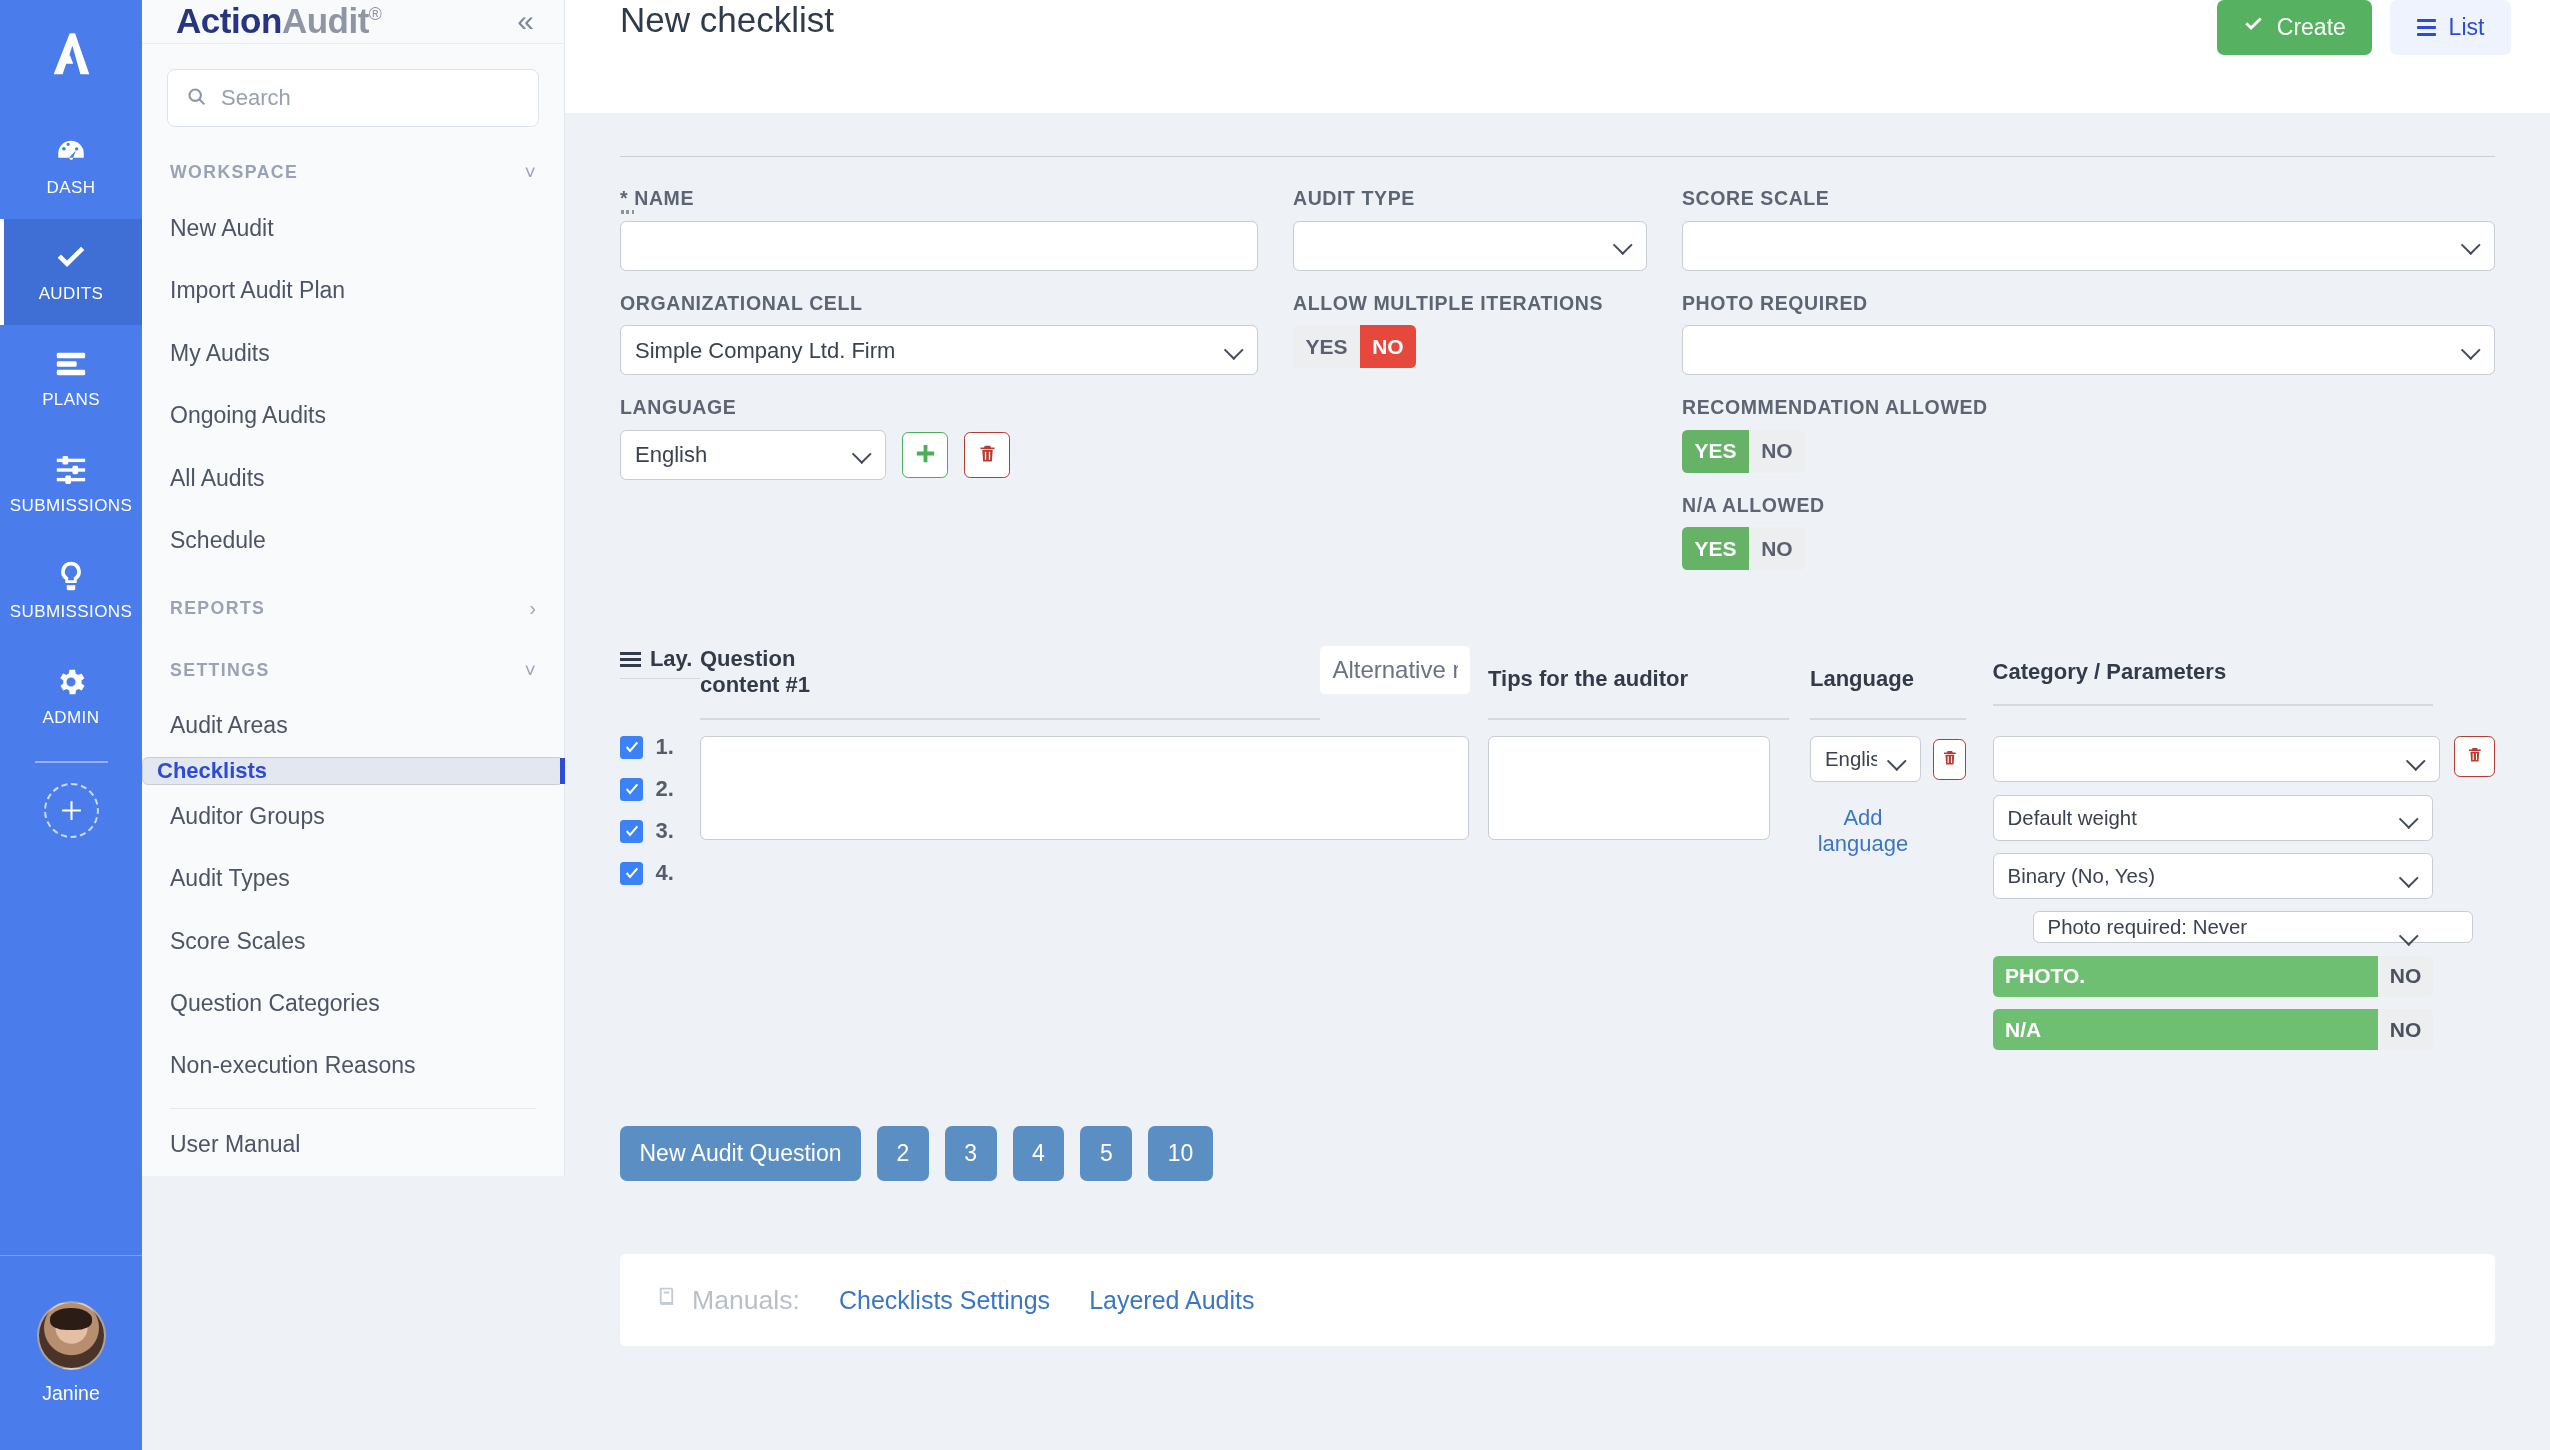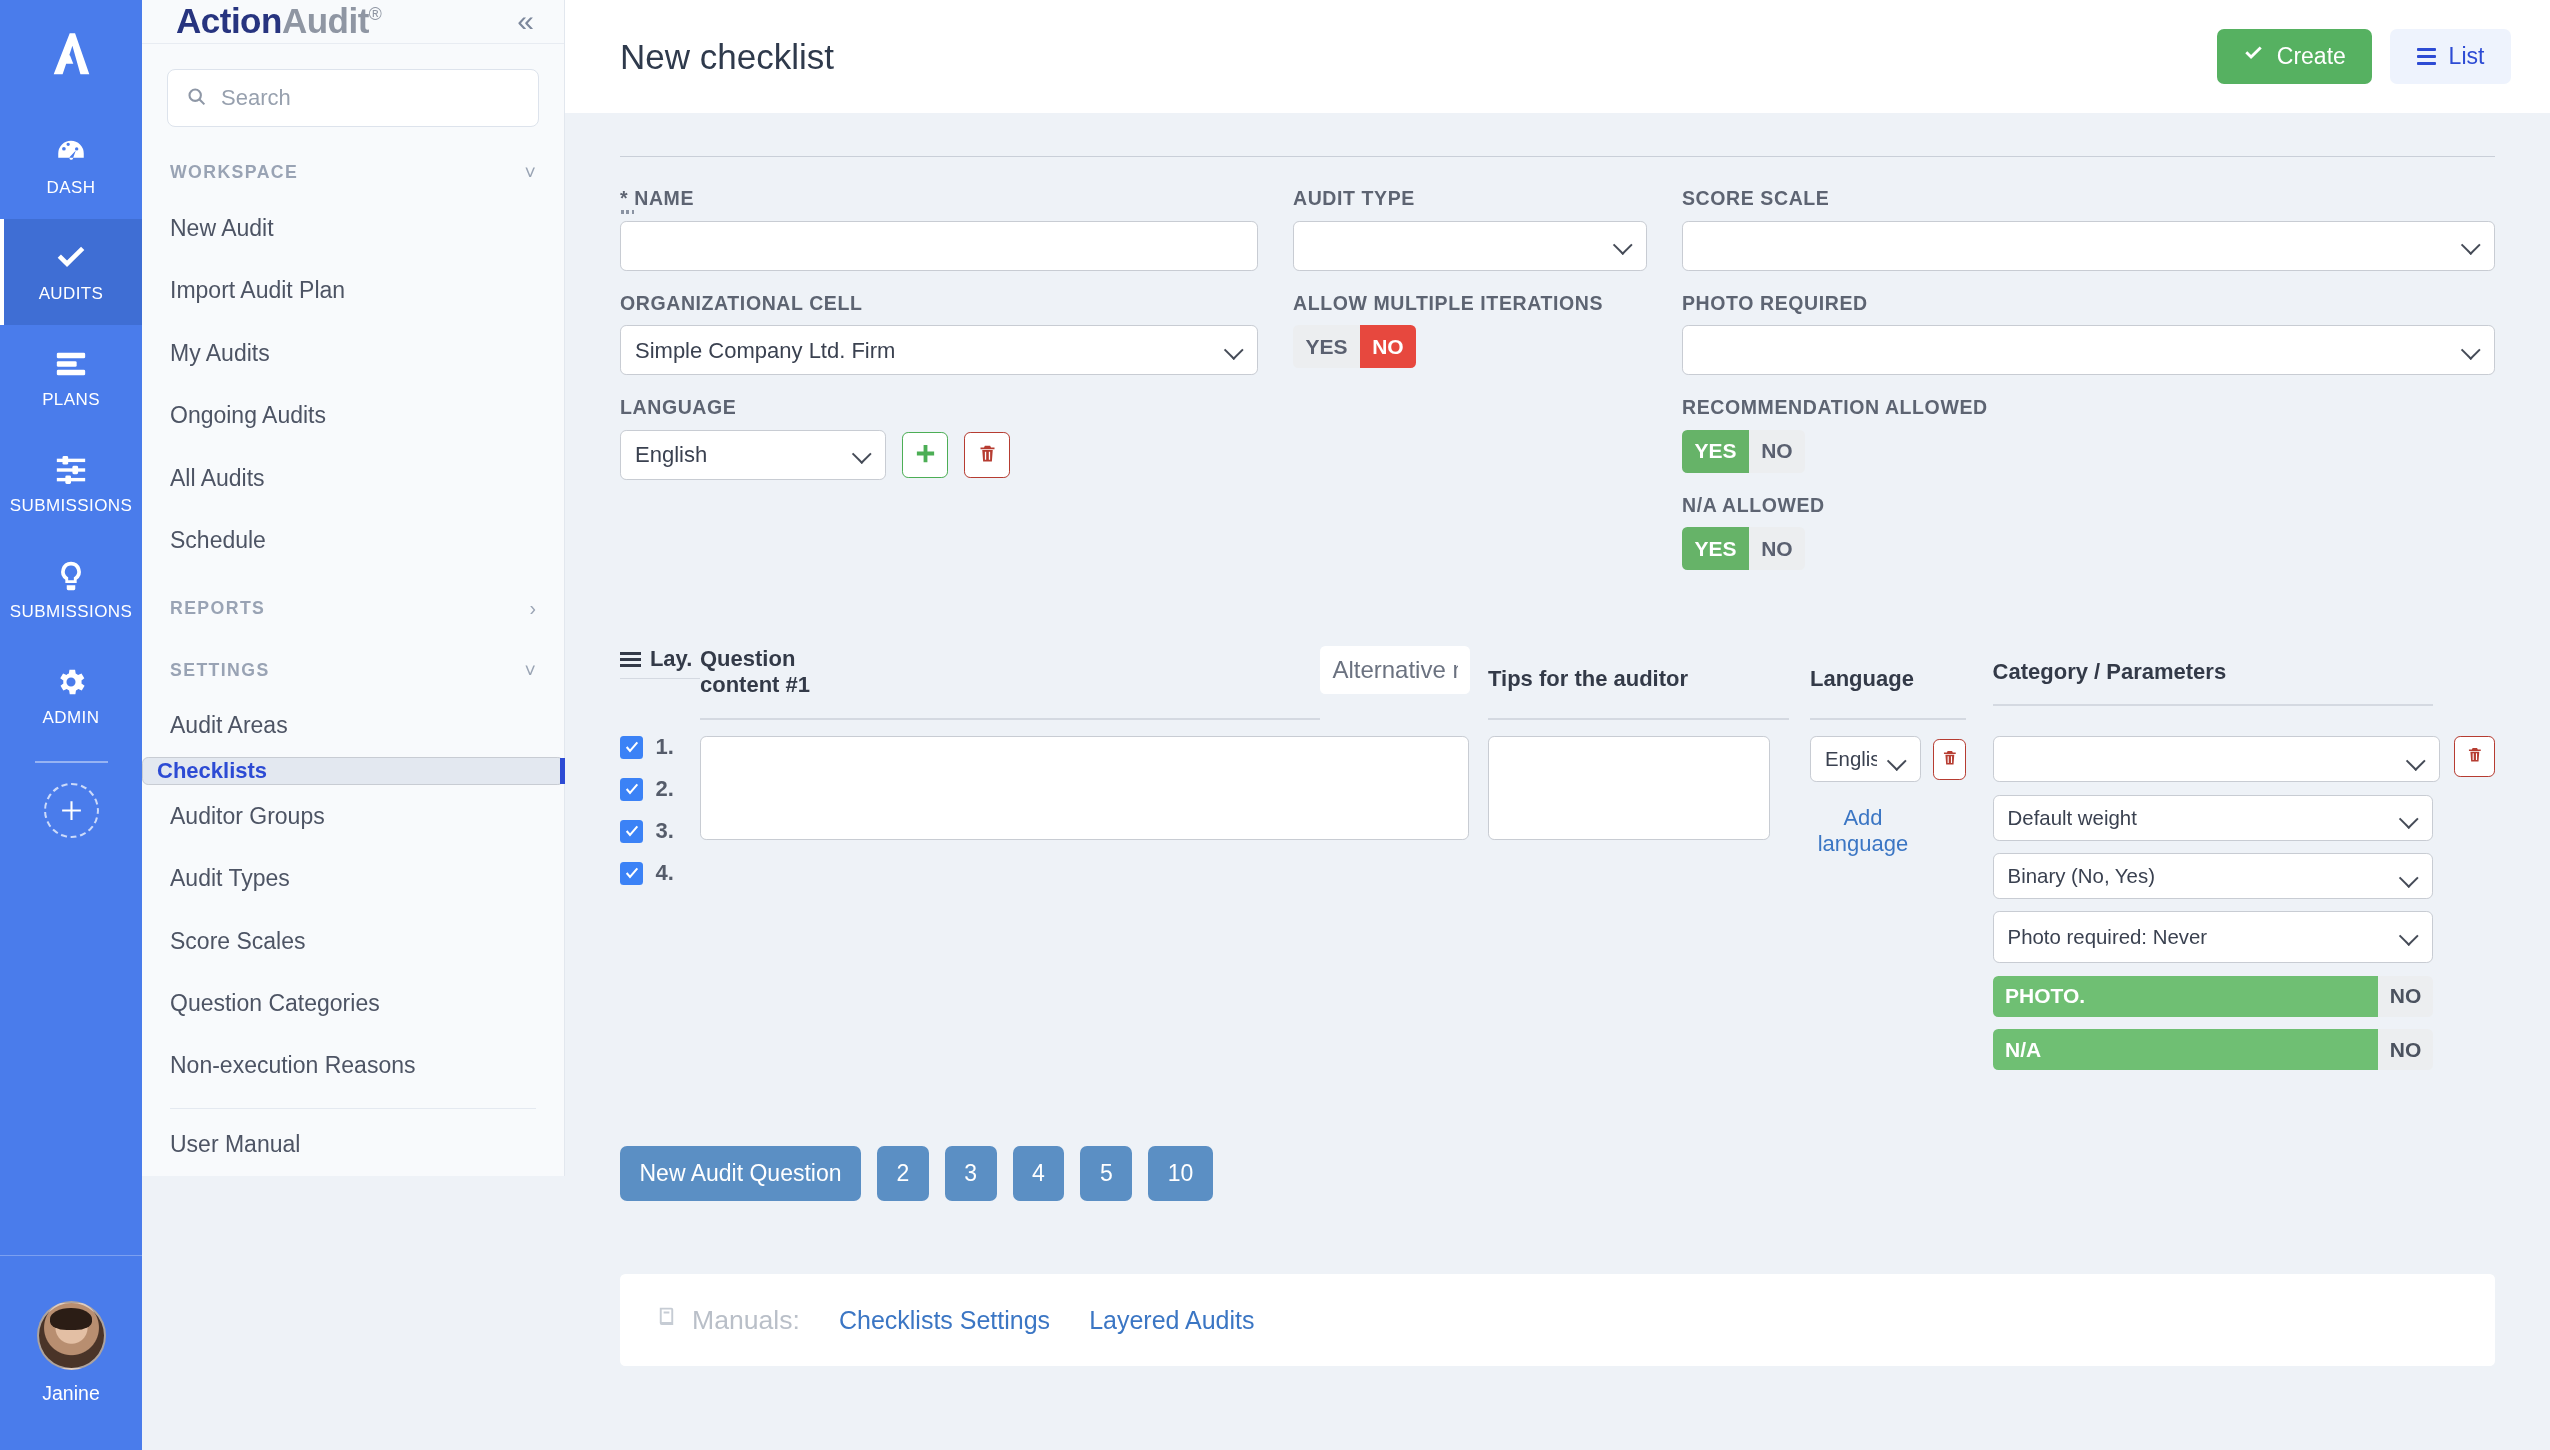--- a/index.html
+++ b/index.html
@@ -97,21 +97,21 @@
   }
   .nav-item.sel { background: #e3e8f0; color: #2d4bd4; font-weight: 700; }
   .nav-item.sel::after {
     content:""; position:absolute; right:-1.8px; top:0; bottom:0; width:5.3px; background:#2d4bd4;
   }
   .nav-div { height: 1.8px; background: #e4e9f0; margin: 10.6px 28px 5.3px 28px; }
 
   
   .main { flex: 1; height: 1450px; display: flex; flex-direction: column; background: #eef2f7; min-width:0;}
   .topbar {
-    height: 113px; background: #fff; display: flex; align-items: center;
+    height: 113px; background: #fff; display: flex; align-items: flex-start;
     padding: 0 39px 0 55px; justify-content: space-between; flex: 0 0 113px;
   }
   .page-title { font-size: 35px; color: #2f3a4c; font-weight: 400; }
   .top-actions { display: flex; gap: 17.7px; }
   .btn {
     display: inline-flex; align-items: center; gap: 12.4px; cursor: pointer;
     border-radius: 7px; font-size: 23px; padding: 0 26.6px; height: 55px;
   }
   .btn-create { background: #56b161; color: #fff; }
   .btn-create svg { width: 21px; height: 21px; fill: #fff; }
@@ -594,21 +594,21 @@
               </div>
               <div style="padding-right:62px;">
                 <div class="sel-wrap">
                   <select class="sel" style="height:46px;font-size:20.4px;">
                     <option>Binary (No, Yes)</option>
                   </select>
                 </div>
               </div>
               <div style="padding-right:62px;">
                 <div class="sel-wrap">
-                  <select class="sel" style="height:52px;font-size:20.4px;">
+                  <select class="sel" style="height:32px;font-size:20.4px;margin-left:40px;">
                     <option>Photo required: Never</option>
                   </select>
                 </div>
               </div>
               <div style="padding-right:62px;">
                 <div class="bar-toggle">
                   <div class="lhs">PHOTO.</div>
                   <div class="rhs">NO</div>
                 </div>
               </div>

